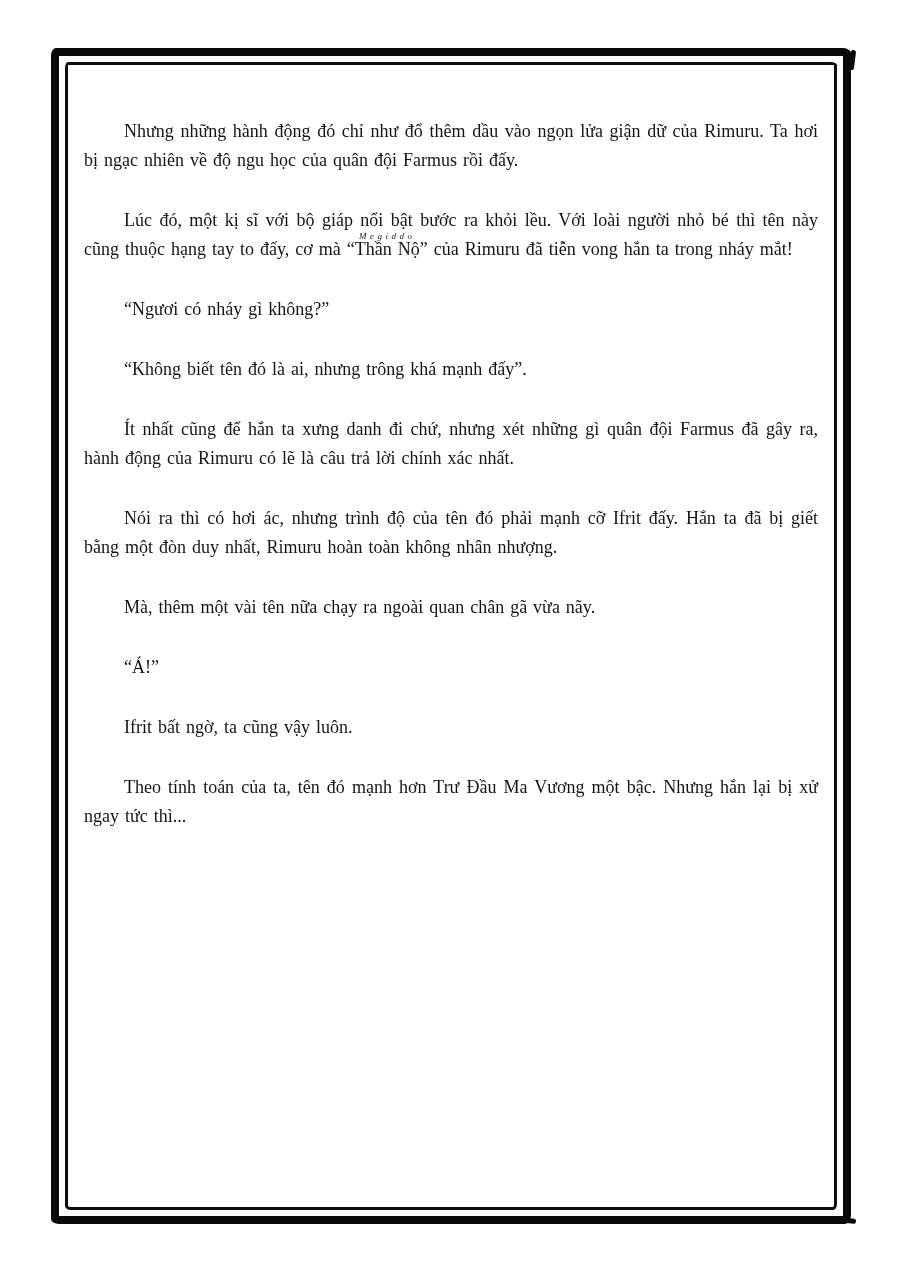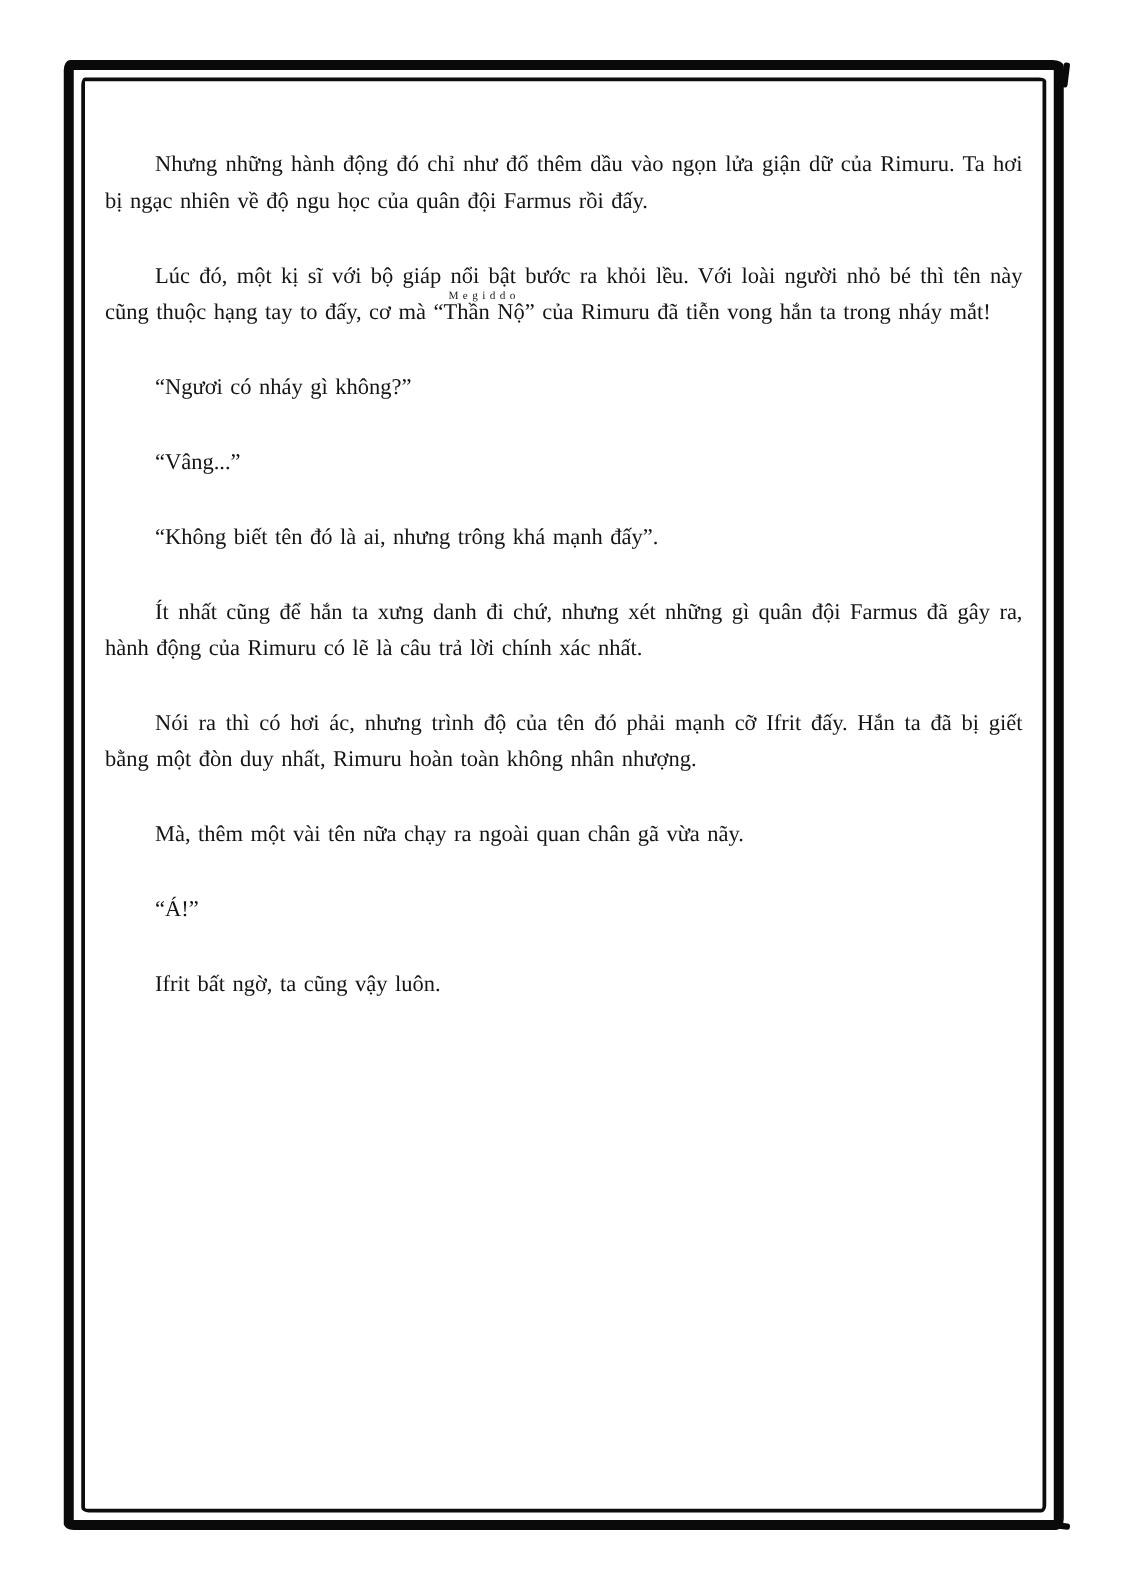--- a/index.html
+++ b/index.html
@@ -84,39 +84,40 @@
   }
   ruby {
     ruby-position: over;
   }
   ruby rt {
     font-size: 9px;
     letter-spacing: 3.5px;
     font-family: "Liberation Serif", "DejaVu Serif", serif;
     color: #1a1a1a;
     text-align: center;
+    font-style: italic;
   }
 </style>
 </head>
 <body>
 
 <div class="page">
   <div class="frame-outer">
     <div class="frame-inner">
       <div class="text-content">
 
         <p>Nhưng những hành động đó chỉ như đổ thêm dầu vào ngọn lửa giận dữ của Rimuru. Ta hơi bị ngạc nhiên về độ ngu học của quân đội Farmus rồi đấy.</p>
 
         <p><span>Lúc đó, một kị sĩ với bộ giáp nổi bật bước ra khỏi lều. Với loài người nhỏ bé thì tên này cũng thuộc hạng tay to đấy, cơ mà “</span><ruby><span>Thần Nộ</span><rt>Megiddo</rt></ruby><span>” của Rimuru đã tiễn vong hắn ta trong nháy mắt!</span></p>
 
         <p>“Ngươi có nháy gì không?”</p>
-        <p>“Vâng...”</p>
         <p>“Không biết tên đó là ai, nhưng trông khá mạnh đấy”.</p>
         <p>Ít nhất cũng để hắn ta xưng danh đi chứ, nhưng xét những gì quân đội Farmus đã gây ra, hành động của Rimuru có lẽ là câu trả lời chính xác nhất.</p>
         <p>Nói ra thì có hơi ác, nhưng trình độ của tên đó phải mạnh cỡ Ifrit đấy. Hắn ta đã bị giết bằng một đòn duy nhất, Rimuru hoàn toàn không nhân nhượng.</p>
         <p>Mà, thêm một vài tên nữa chạy ra ngoài quan chân gã vừa nãy.</p>
         <p>“Á!”</p>
         <p>Ifrit bất ngờ, ta cũng vậy luôn.</p>
+        <p>Theo tính toán của ta, tên đó mạnh hơn Trư Đầu Ma Vương một bậc. Nhưng hắn lại bị xử ngay tức thì...</p>
 
       </div>
     </div>
   </div>
 </div>
 
 </body></html>

